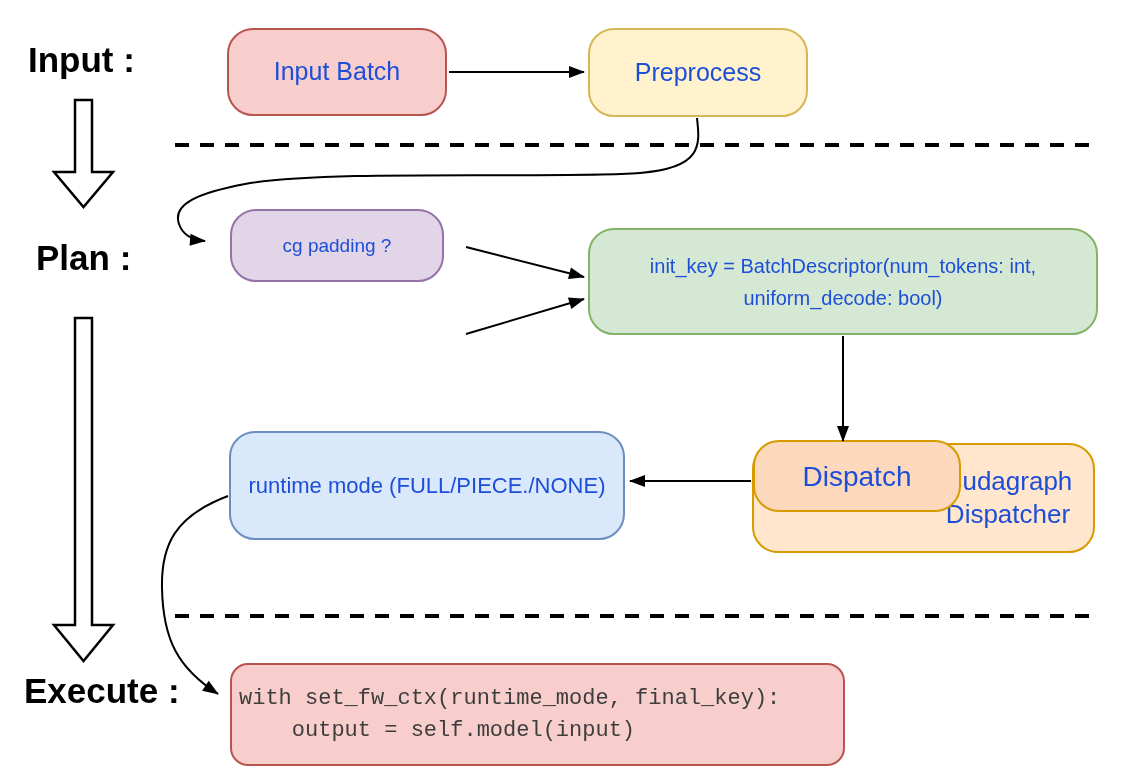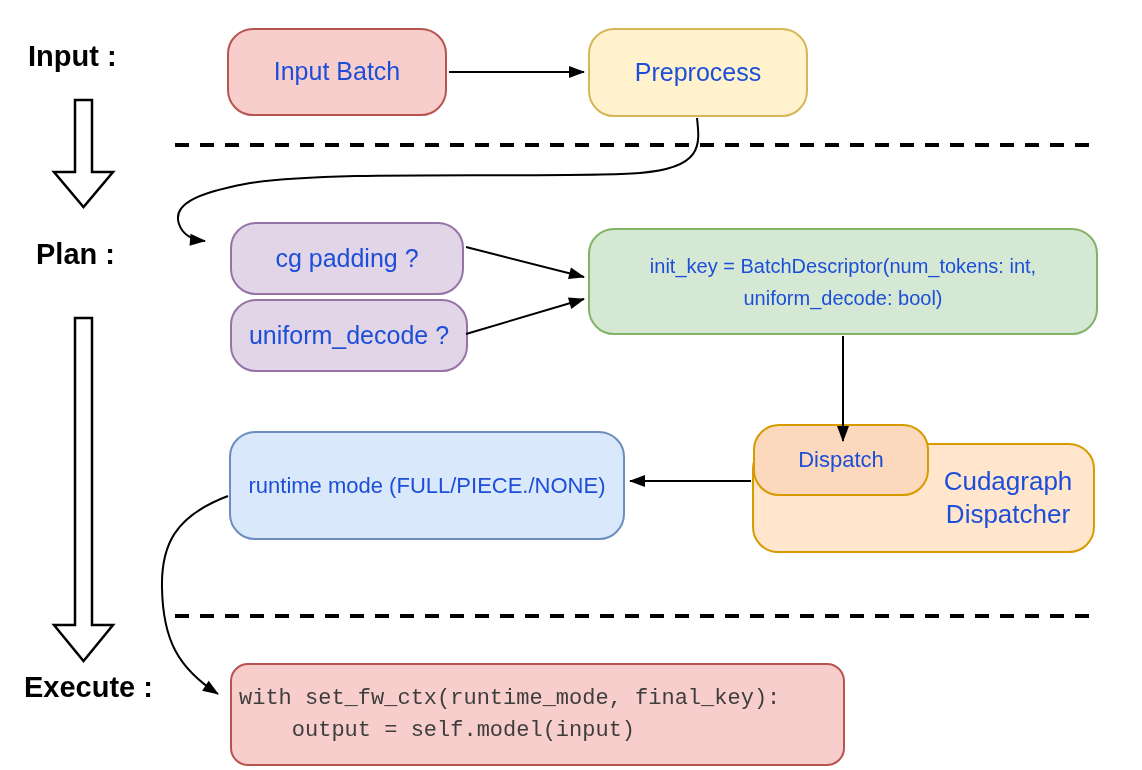--- a/index.html
+++ b/index.html
@@ -19,42 +19,42 @@
     justify-content:center;
     text-align:center;
     border-radius:26px;
     border:2px solid #000;
     color:#1d4ed8;
     line-height:1.25;
   }
   .section-label{
     position:absolute;
     font-weight:bold;
-    font-size:29px;
+    font-size:35px;
     color:#000;
     white-space:nowrap;
   }
   
   .red    {background:#f8cecc;border-color:#b85450;}
   .yellow {background:#fff2cc;border-color:#d6b656;}
   .purple {background:#e1d5e7;border-color:#9673a6;}
   .green  {background:#d5e8d4;border-color:#82b366;}
   .blue   {background:#dae8fc;border-color:#6c8ebf;}
   .orange-light{background:#ffe6cc;border-color:#d79b00;}
   .orange-dark {background:#fcd8bd;border-color:#d79b00;}
 
   .n-input-batch   {left:227px;top:28px; width:220px;height:88px; font-size:25px;}
   .n-preprocess    {left:588px;top:28px; width:220px;height:89px; font-size:25px;}
-  .n-cg-padding    {left:230px;top:209px;width:234px;height:73px; font-size:25px;margin-top:13px;}
+  .n-cg-padding    {left:230px;top:209px;width:214px;height:73px; font-size:19px;}
   .n-uniform-decode{left:230px;top:299px;width:238px;height:73px; font-size:25px;}
   .n-init-key      {left:588px;top:228px;width:510px;height:107px;font-size:20px;line-height:32px;}
   .n-runtime-mode  {left:229px;top:431px;width:396px;height:109px;font-size:22px;line-height:29px;}
   .n-cudagraph     {left:752px;top:443px;width:343px;height:110px;font-size:26px;line-height:33px;
                     flex-direction:row;justify-content:flex-end;}
-  .n-dispatch      {left:753px;top:424px;width:176px;height:72px; font-size:22px;}
+  .n-dispatch      {left:753px;top:440px;width:208px;height:72px; font-size:28px;}
   .n-execute-code  {left:230px;top:645px;width:615px;height:103px;
                     font-family:"Liberation Mono", monospace;
                     font-size:22px;line-height:32px;color:#3d3d3d;
                     align-items:flex-start;padding-left:7px;border-radius:18px;margin-top:18px;}
   .cud-text{width:170px;text-align:center;}
   .code-line{white-space:pre;}
   svg.overlay{position:absolute;left:0;top:0;z-index:3;pointer-events:none;}
   .node{z-index:2;}
 </style>
 </head>
@@ -71,23 +71,20 @@
   </div>
 
   <div class="node yellow n-preprocess">
     <span>Preprocess</span>
   </div>
 
   <div class="node purple n-cg-padding">
     <span>cg padding ?</span>
   </div>
 
-  <div class="node purple n-uniform-decode">
-    <span>uniform_decode ?</span>
-  </div>
 
   <div class="node green n-init-key">
     <span>init_key = BatchDescriptor(num_tokens: int,</span>
     <span>uniform_decode: bool)</span>
   </div>
 
   <div class="node blue n-runtime-mode">
     <span>runtime mode (FULL/PIECE./NONE)</span>
   </div>
 

